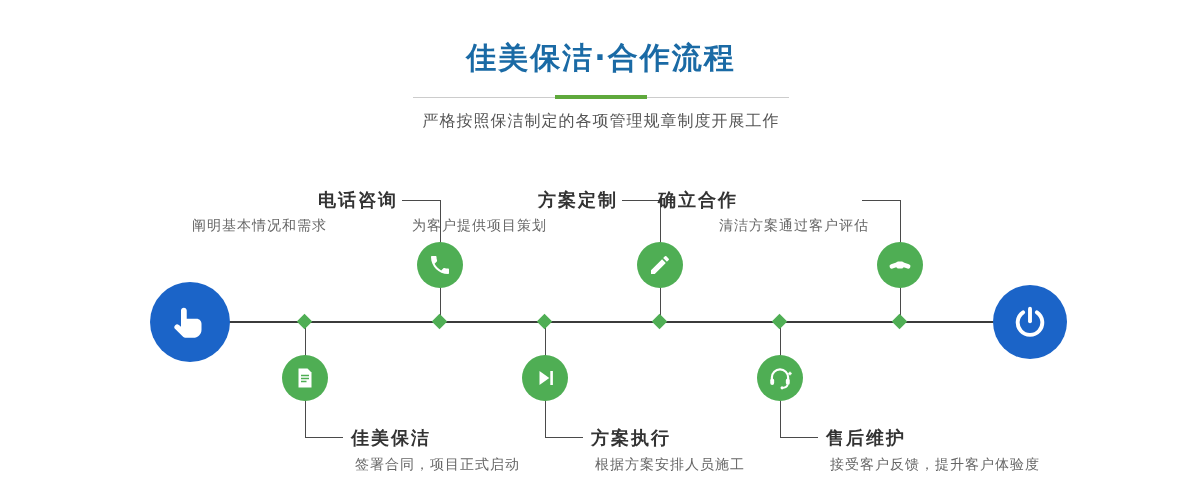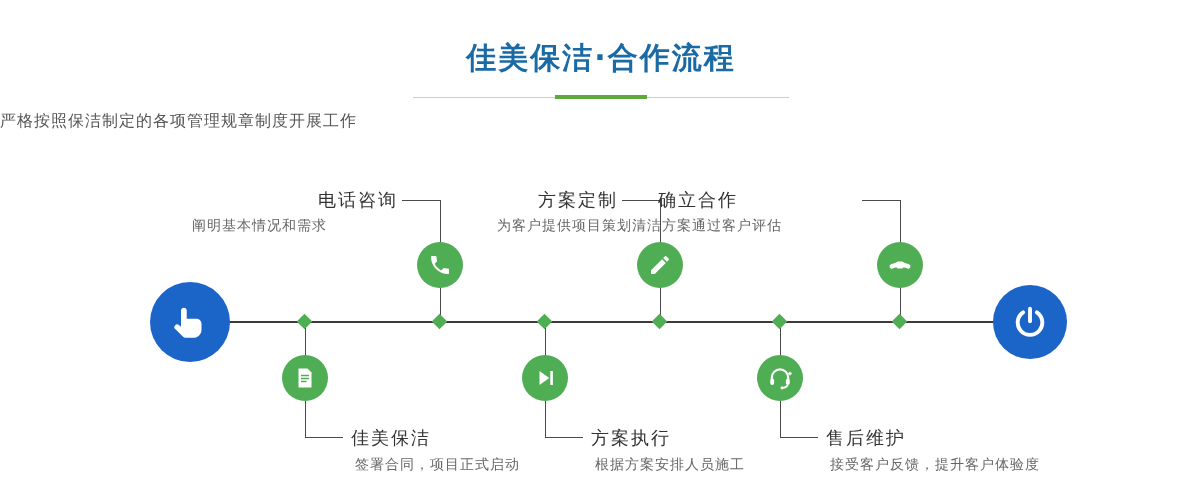--- a/index.html
+++ b/index.html
@@ -24,20 +24,21 @@
     text-align: center;
     font-size: 30px;
     font-weight: bold;
     color: #1a6aa5;
     letter-spacing: 2px;
   }
   .divider-gray { left: 413px; top: 97px; width: 376px; height: 1px; background: #cccccc; }
   .divider-green { left: 555px; top: 95px; width: 92px; height: 4px; background: #5fa93c; }
   .page-subtitle {
     left: 0; top: 111px; width: 100%;
+    text-align: center;
     font-size: 16px;
     color: #555555;
     letter-spacing: 1px;
   }
 
   
   .main-line { background: #3b3b3b; }
   .vline, .hline { background: #4a4a4a; }
   .circle {
     border-radius: 50%;
@@ -47,21 +48,21 @@
   }
   .green { background: #4fae54; }
   .blue  { background: #1b64c8; }
   .diamond {
     width: 11px; height: 11px;
     background: #4fae54;
     transform: rotate(45deg);
   }
   .step-title {
     font-size: 18px;
-    font-weight: normal;
+    font-weight: bold;
     color: #333333;
     letter-spacing: 2px;
     white-space: nowrap;
   }
   .step-desc {
     font-size: 14px;
     color: #666666;
     letter-spacing: 1px;
     white-space: nowrap;
   }
@@ -131,21 +132,21 @@
     <div class="abs hline" style="left:622px;top:200px;width:38px;height:1px"></div>
     <div class="abs diamond" style="left:654px;top:316px"></div>
     <div class="abs circle green" style="left:637px;top:242px;width:46px;height:46px">
       <span class="icon-wrap">
         <svg width="24" height="24" viewBox="0 0 24 24">
             <path fill="#fff" d="M3 17.25V21h3.75L17.81 9.94l-3.75-3.75L3 17.25zM20.71 7.04c.39-.39.39-1.02 0-1.41l-2.34-2.34a.996.996 0 0 0-1.41 0l-1.83 1.83 3.75 3.75 1.83-1.83z"></path>
           </svg>
       </span>
     </div>
     <div class="abs step-title" style="left:418px;top:188px;width:200px;text-align:right">方案定制</div>
-    <div class="abs step-desc" style="left:412px;top:217px;width:220px;text-align:right">为客户提供项目策划</div>
+    <div class="abs step-desc" style="left:412px;top:217px;width:220px;text-align:left">为客户提供项目策划</div>
   </div>
 
   <div>
     <div class="abs vline" style="left:780px;top:322px;width:1px;height:115px"></div>
     <div class="abs hline" style="left:780px;top:437px;width:38px;height:1px"></div>
     <div class="abs diamond" style="left:774px;top:316px"></div>
     <div class="abs circle green" style="left:757px;top:355px;width:46px;height:46px">
       <span class="icon-wrap">
         <svg width="26" height="26" viewBox="0 0 24 24">
           <path d="M4.5 13.5v-2a7.5 7.5 0 0 1 15 0v2" fill="none" stroke="#fff" stroke-width="2"></path>
@@ -170,21 +171,21 @@
         <svg width="26" height="26" viewBox="0 0 24 24">
             <g fill="#fff">
           <rect x="2.2" y="10.2" width="10" height="4.2" rx="2.1" transform="rotate(-18 7.2 12.3)"></rect>
           <rect x="11.8" y="10.2" width="10" height="4.2" rx="2.1" transform="rotate(18 16.8 12.3)"></rect>
           <rect x="8.6" y="8.8" width="6.8" height="6.4" rx="1.6"></rect>
         </g>
           </svg>
       </span>
     </div>
     <div class="abs step-title" style="left:658px;top:188px;width:200px;">确立合作</div>
-    <div class="abs step-desc" style="left:632px;top:217px;width:220px;text-align:left">清洁方案通过客户评估</div>
+    <div class="abs step-desc" style="left:684px;top:217px;width:220px;text-align:center">清洁方案通过客户评估</div>
   </div>
 
   <div class="abs circle blue" style="left:150px;top:282px;width:80px;height:80px">
     <span class="icon-wrap">
       <svg width="40" height="40" viewBox="0 0 24 24">
           <path fill="#fff" d="M9.8 21.5c-.85 0-1.66-.33-2.27-.93l-4.4-4.36a1.64 1.64 0 0 1 0-2.33 1.66 1.66 0 0 1 2.22-.1l1.25 1V5.1c0-.94.77-1.7 1.72-1.7.95 0 1.72.76 1.72 1.7v4.96h5.9c1.63 0 2.96 1.31 2.96 2.93v3.66c0 2.68-2.2 4.85-4.9 4.85H9.8z"></path>
         </svg>
     </span>
   </div>
 

